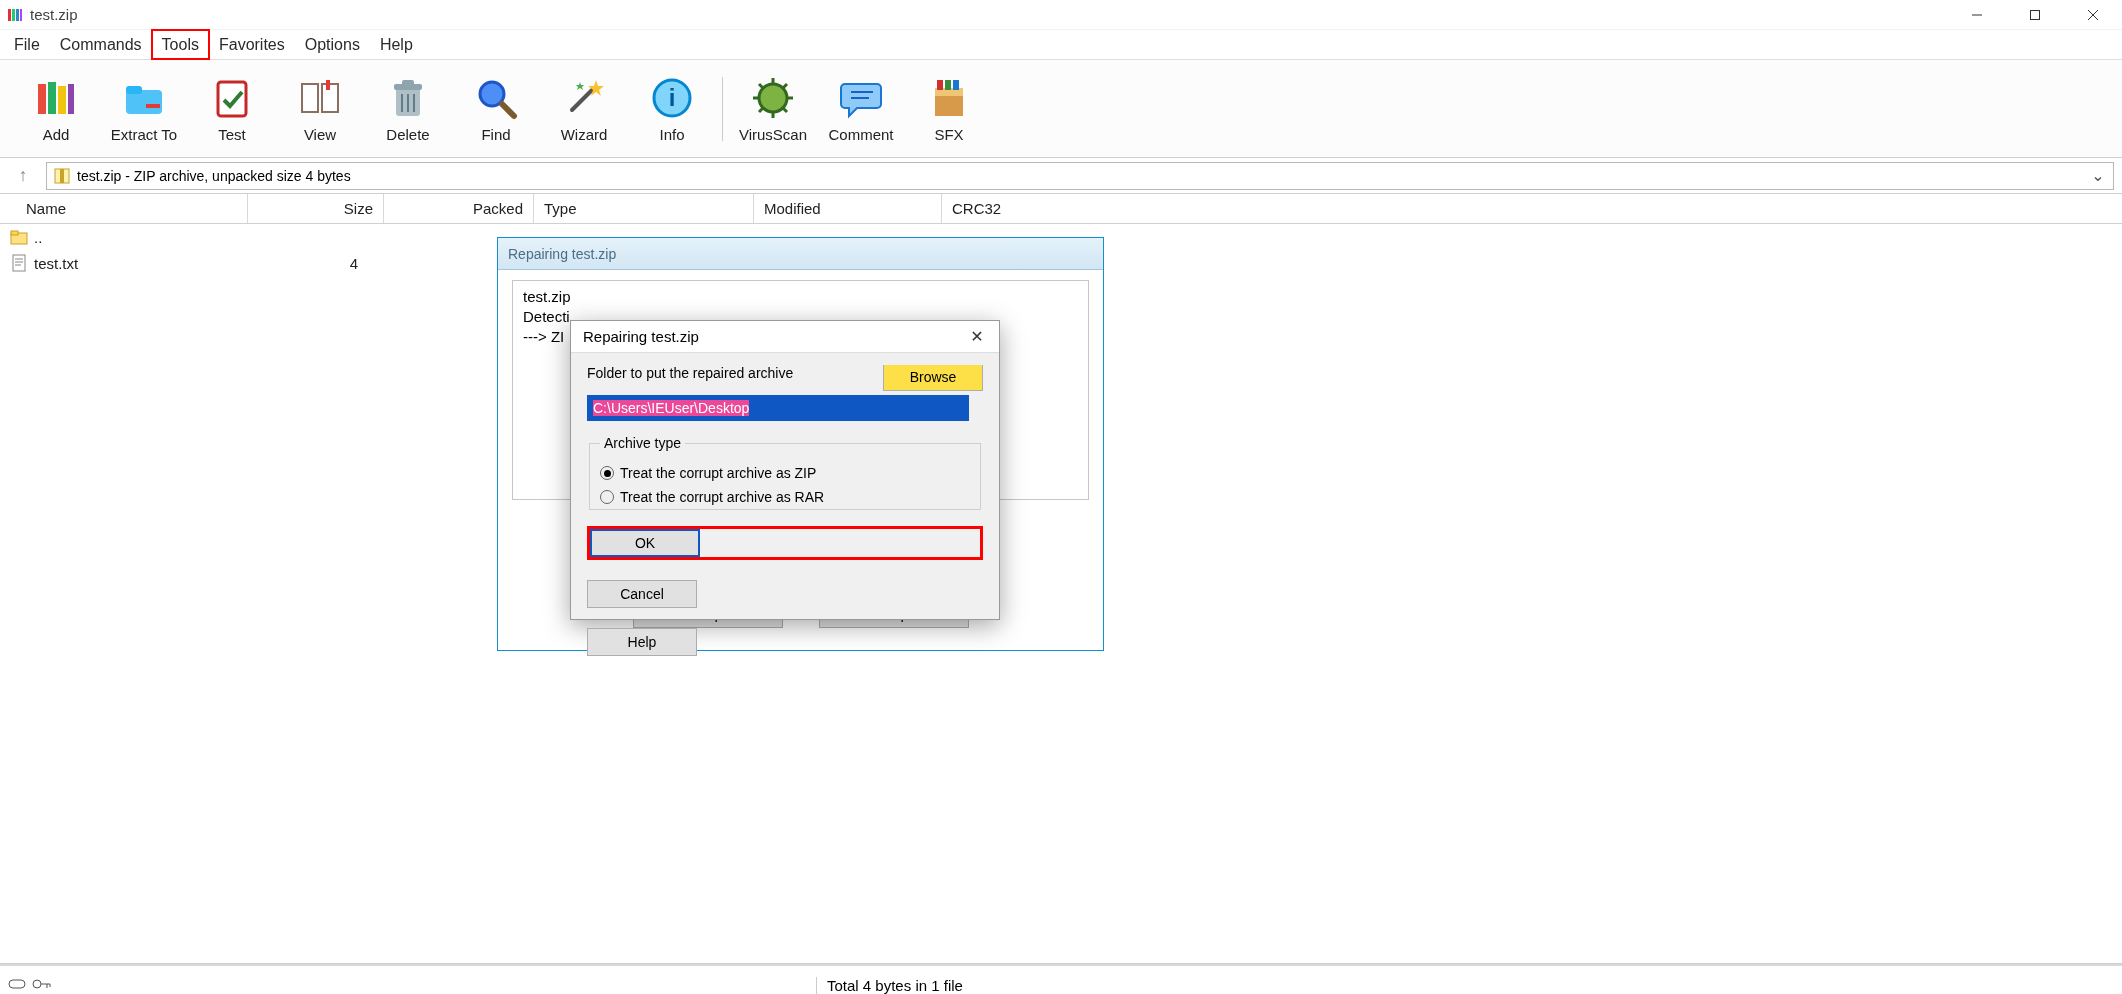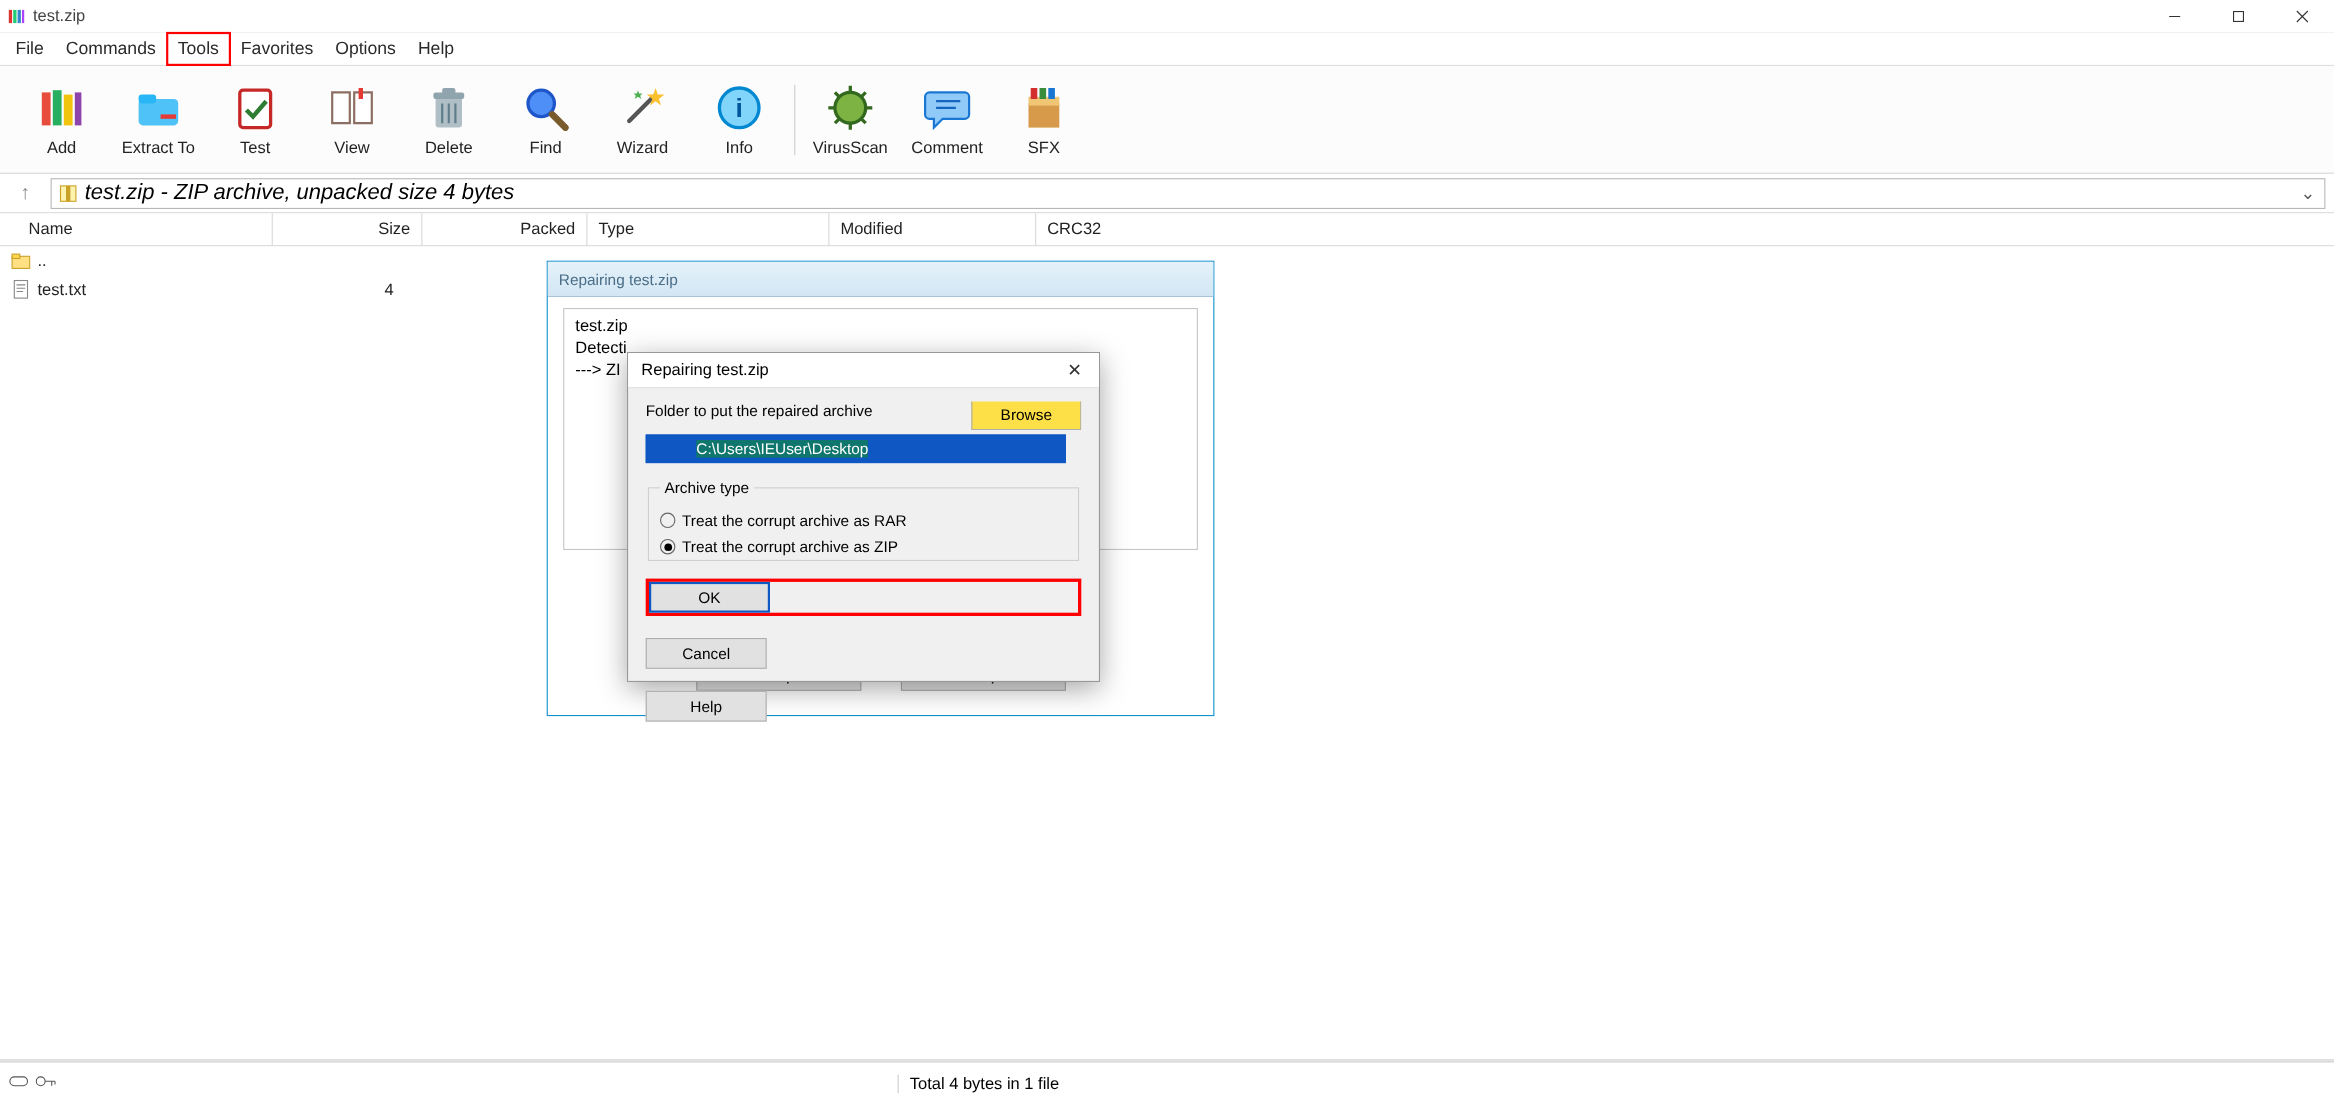--- a/index.html
+++ b/index.html
@@ -23,21 +23,21 @@
   .tbtn { width:88px; display:flex; flex-direction:column; align-items:center; justify-content:center; gap:4px; }
   .tbtn .ti { width:48px; height:48px; display:flex; align-items:center; justify-content:center; }
   .tbtn .tl { font-size:15px; color:#222; }
   .toolbar .sep { width:1px; height:64px; background:#ccc; margin:0 6px; }
 
   
   .pathbar { height:36px; display:flex; align-items:center; padding:0 8px; border-bottom:1px solid #d0d0d0; background:#fff; gap:8px; }
   .upbtn { width:30px; height:24px; display:flex; align-items:center; justify-content:center; color:#888; font-size:18px;}
   .pathfield { flex:1; height:28px; border:1px solid #b8b8b8; display:flex; align-items:center; padding:0 6px; gap:6px; }
   .pathfield .zf { width:18px; height:18px; }
-  .pathfield .pt { font-size:20px; flex:1;font-style:italic; }
+  .pathfield .pt { font-size:14px; flex:1; }
   .pathfield .dd { width:18px; text-align:center; color:#555; }
 
   
   .colheaders { height:30px; display:flex; border-bottom:1px solid #d0d0d0; background:#fff;padding-left:16px; }
   .ch { border-right:1px solid #d8d8d8; padding:0 10px; display:flex; align-items:center; font-size:15px; color:#222; }
   .ch.name { width:232px; }
   .ch.size { width:136px; justify-content:flex-end; }
   .ch.packed { width:150px; justify-content:flex-end; }
   .ch.type { width:220px; }
   .ch.modified { width:188px; }
@@ -350,31 +350,31 @@
   <div class="dlg-title">
     <span>Repairing test.zip</span>
     <span class="closex">✕</span>
   </div>
   <div class="content">
     <div style="overflow:hidden;">
       <div class="browse">Browse</div>
       <span class="lbl">Folder to put the repaired archive</span>
     </div>
     <div class="pathin">
-      <span style="background:#0f766e;color:#fff;margin-left:40px;">C:\Users\IEUser\Desktop</span>
+      <span style="background:#ec4899;color:#fff;">C:\Users\IEUser\Desktop</span>
     </div>
     <fieldset>
       <legend>Archive type</legend>
       <div class="radio">
+        <span class="rcirc sel"></span>
+        <span>Treat the corrupt archive as ZIP</span>
+      </div>
+      <div class="radio">
         <span class="rcirc"></span>
         <span>Treat the corrupt archive as RAR</span>
-      </div>
-      <div class="radio">
-        <span class="rcirc sel"></span>
-        <span>Treat the corrupt archive as ZIP</span>
       </div>
     </fieldset>
     <div class="btnrow">
       <span class="okwrap">
         <div class="mb ok">OK</div>
       </span>
       <div class="mb">Cancel</div>
       <div class="mb">Help</div>
     </div>
   </div>

